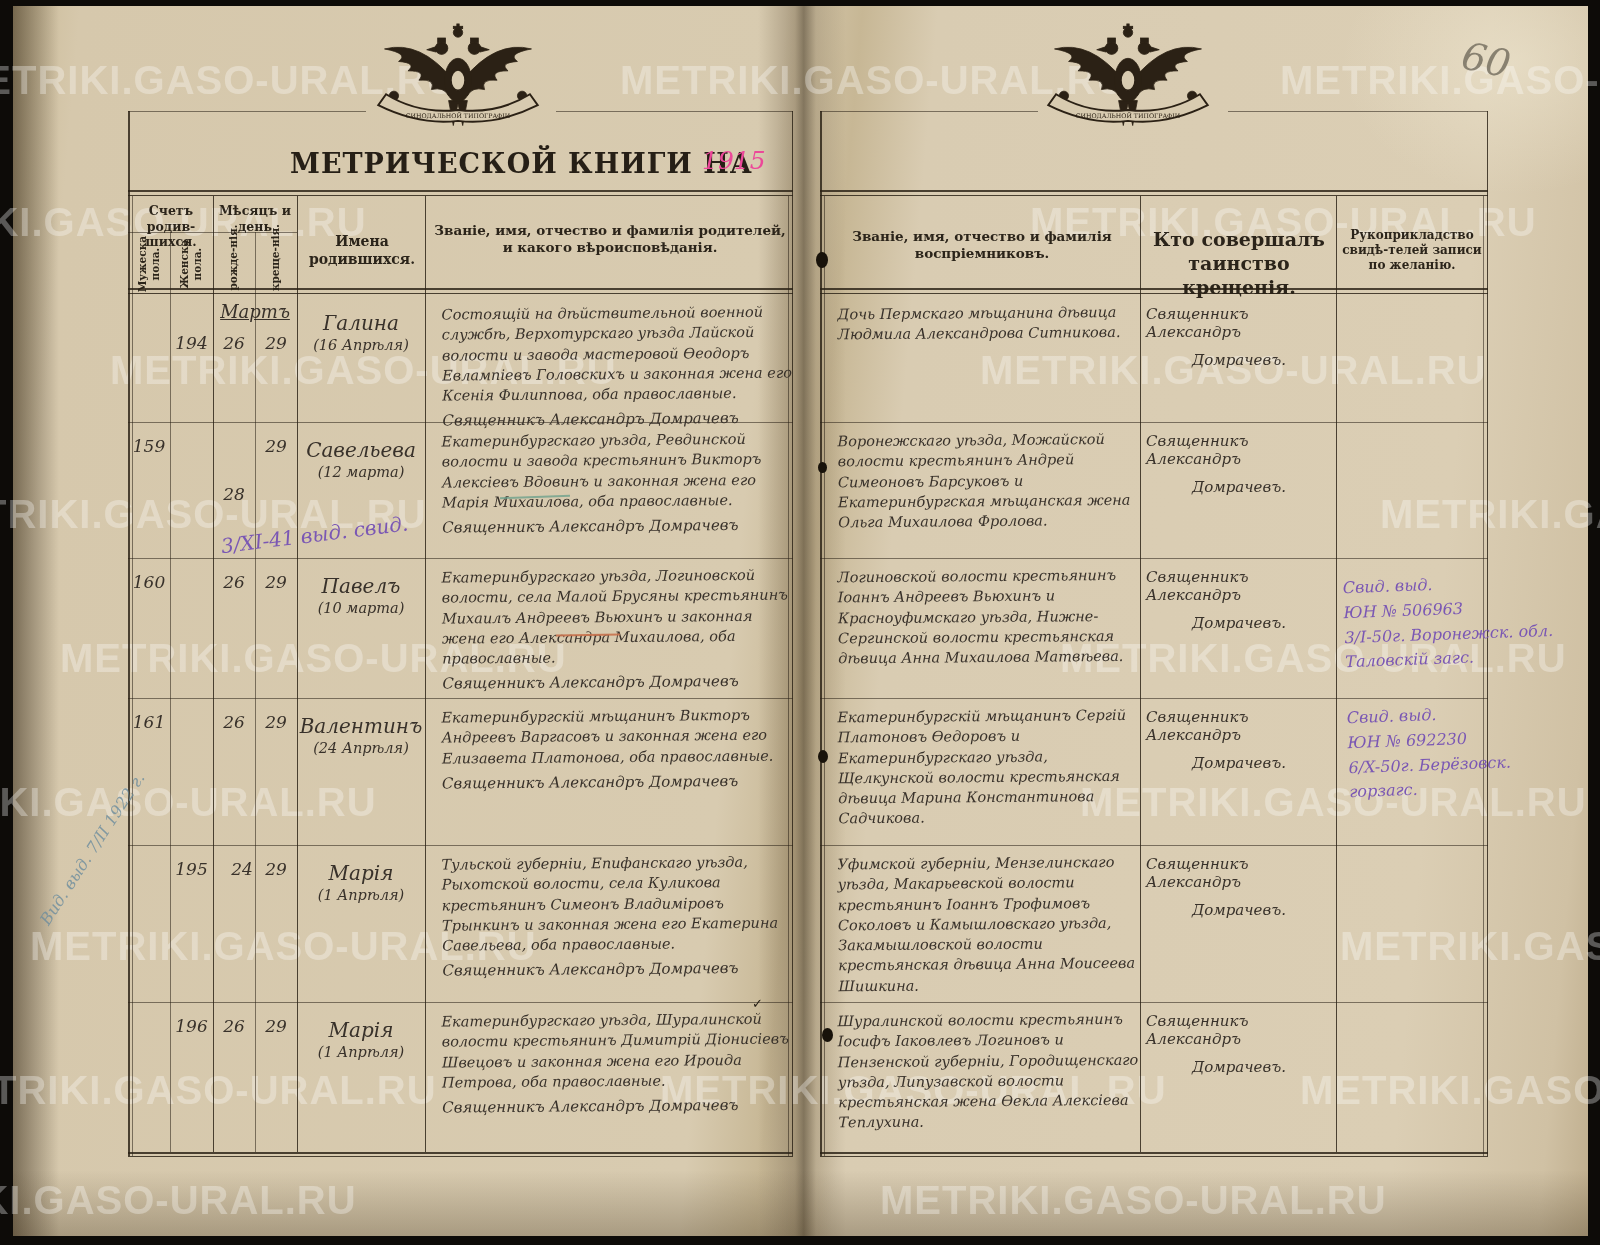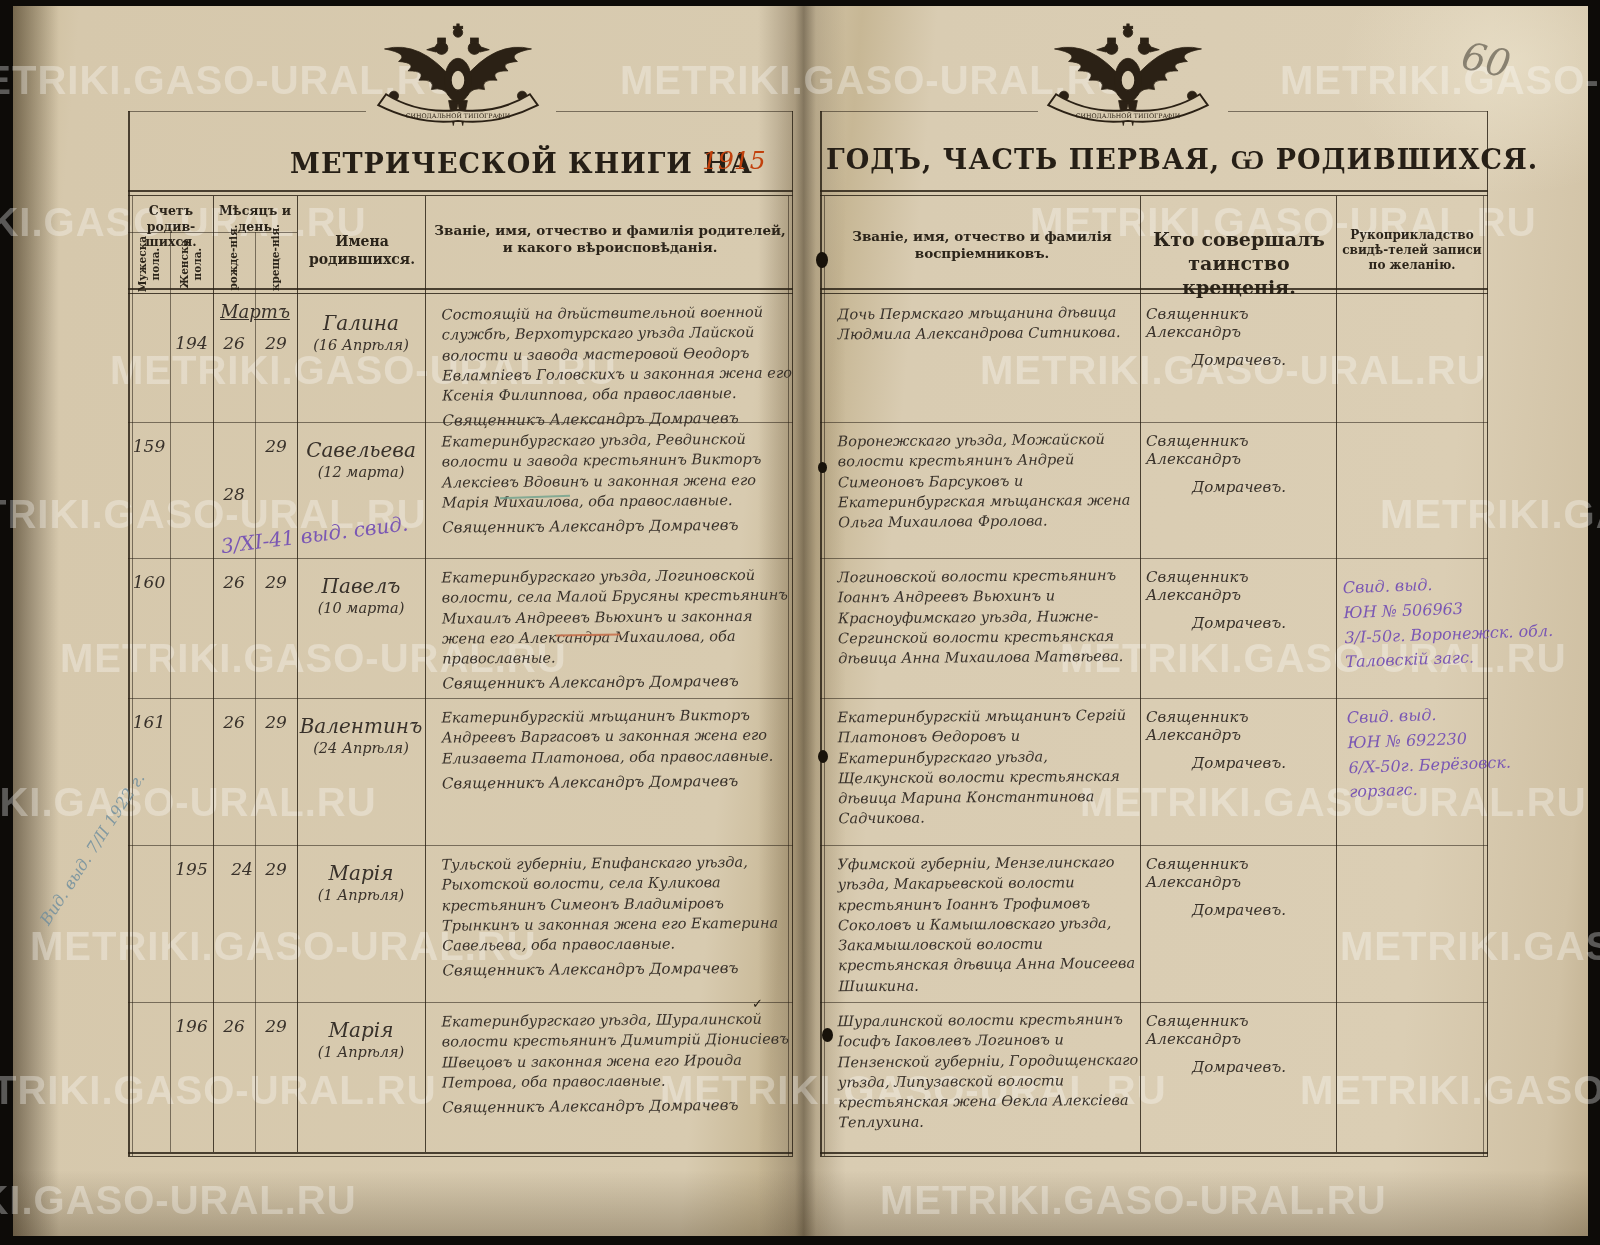--- a/index.html
+++ b/index.html
@@ -16,21 +16,21 @@
   .corner-light{position:absolute;left:1340px;top:6px;width:248px;height:190px;
          background:radial-gradient(ellipse at 70% 30%,rgba(240,232,210,.55),rgba(240,232,210,0) 70%);}
 
   
   .wm{position:absolute;color:rgba(255,255,255,.32);font-family:"Liberation Sans",sans-serif;
       font-weight:bold;font-size:40px;letter-spacing:1px;white-space:nowrap;pointer-events:none;}
 
   
   .title{position:absolute;font-weight:bold;color:#261f16;letter-spacing:1px;font-size:27px;
          text-align:center;white-space:nowrap;}
-  .hw{color:#c2410c;font-style:italic;}
+  .hw{color:#ec4899;font-style:italic;}
   .year-hw{position:absolute;font-size:25px;}
   .hdr{position:absolute;font-weight:bold;color:#2b241a;text-align:center;line-height:1.25;}
   .rot{transform:rotate(-90deg);transform-origin:center center;}
   .gl{position:absolute;background:rgba(42,33,21,.82);}
   .gl.soft{background:rgba(42,33,21,.55);}
 
   
   .cell{position:absolute;color:#38312a;font-style:italic;}
   .num{font-size:17px;text-align:center;padding-top:14px;}
   .cname{text-align:center;padding-top:16px;font-size:20px;}
@@ -129,21 +129,20 @@
       <circle cx="28" cy="94" r="6"></circle>
         <circle cx="192" cy="94" r="6"></circle>
     </g>
     <ellipse cx="110" cy="74" rx="9" ry="13" fill="#d8cbb0" stroke="#2b2115" stroke-width="2"></ellipse>
     <path d="M8,106 Q60,132 110,126 Q160,132 212,106 L202,92 Q160,118 110,112 Q60,118 18,92 Z" fill="#d8cbb0" stroke="#2b2115" stroke-width="2.5"></path>
     <text x="110" y="122" text-anchor="middle" font-size="8" fill="#2b2115">СИНОДАЛЬНОЙ ТИПОГРАФІИ</text>
   </svg>
 
   <div class="title" style="left:290px;top:148px;width:400px;">МЕТРИЧЕСКОЙ КНИГИ НА</div>
   <div class="year-hw hw" style="left:702px;top:146px;">1915</div>
-  <div class="title" style="left:826px;top:144px;width:550px;text-align:left;">ГОДЪ, ЧАСТЬ ПЕРВАЯ, Ѡ РОДИВШИХСЯ.</div>
 
   <div class="pencil" style="left:1462px;top:38px;">60</div>
 
   <div class="hdr" style="left:130px;top:203px;width:82px;font-size:12.5px;">Счетъ родив-шихся.</div>
   <div class="hdr" style="left:214px;top:203px;width:82px;font-size:12.5px;">Мѣсяцъ и день</div>
   <div class="hdr rot" style="left:109px;top:251px;width:80px;font-size:10.5px;">Мужеска пола.</div>
   <div class="hdr rot" style="left:151px;top:251px;width:80px;font-size:10.5px;">Женска пола.</div>
   <div class="hdr rot" style="left:194px;top:251px;width:80px;font-size:10.5px;">рожде-нія.</div>
   <div class="hdr rot" style="left:236px;top:251px;width:80px;font-size:10.5px;">креще-нія.</div>
   <div class="hdr" style="left:299px;top:233px;width:126px;font-size:14px;">Имена родившихся.</div>

